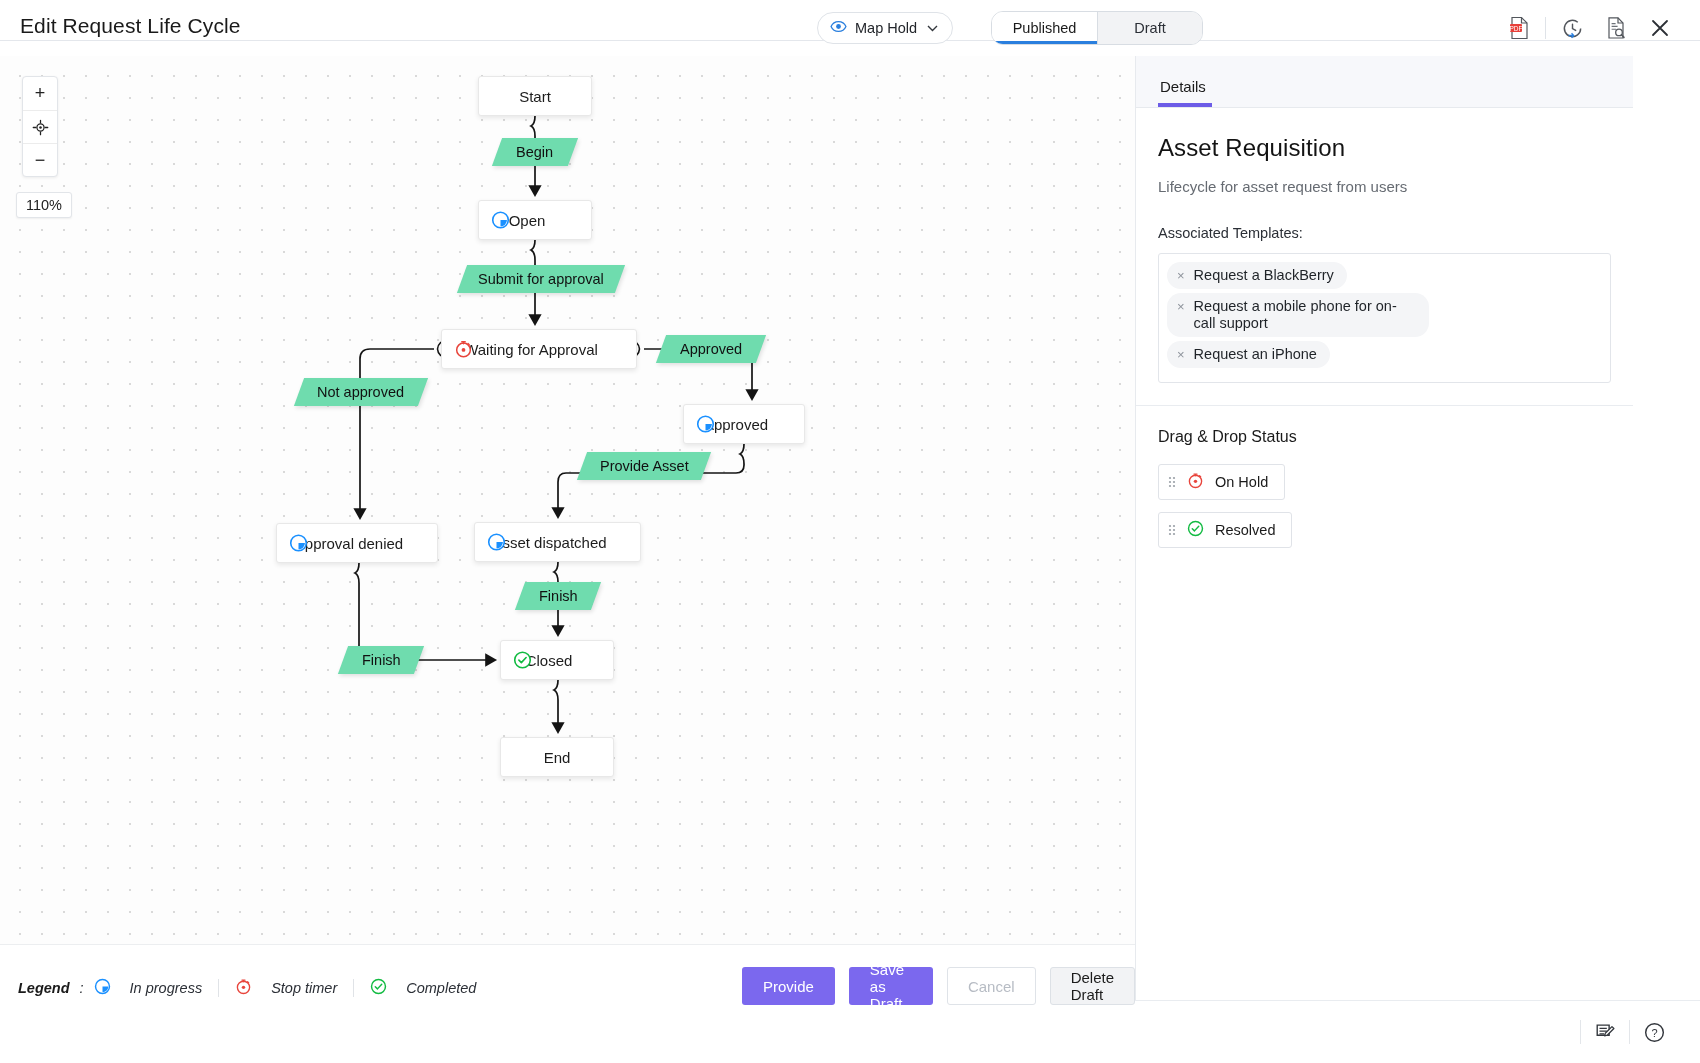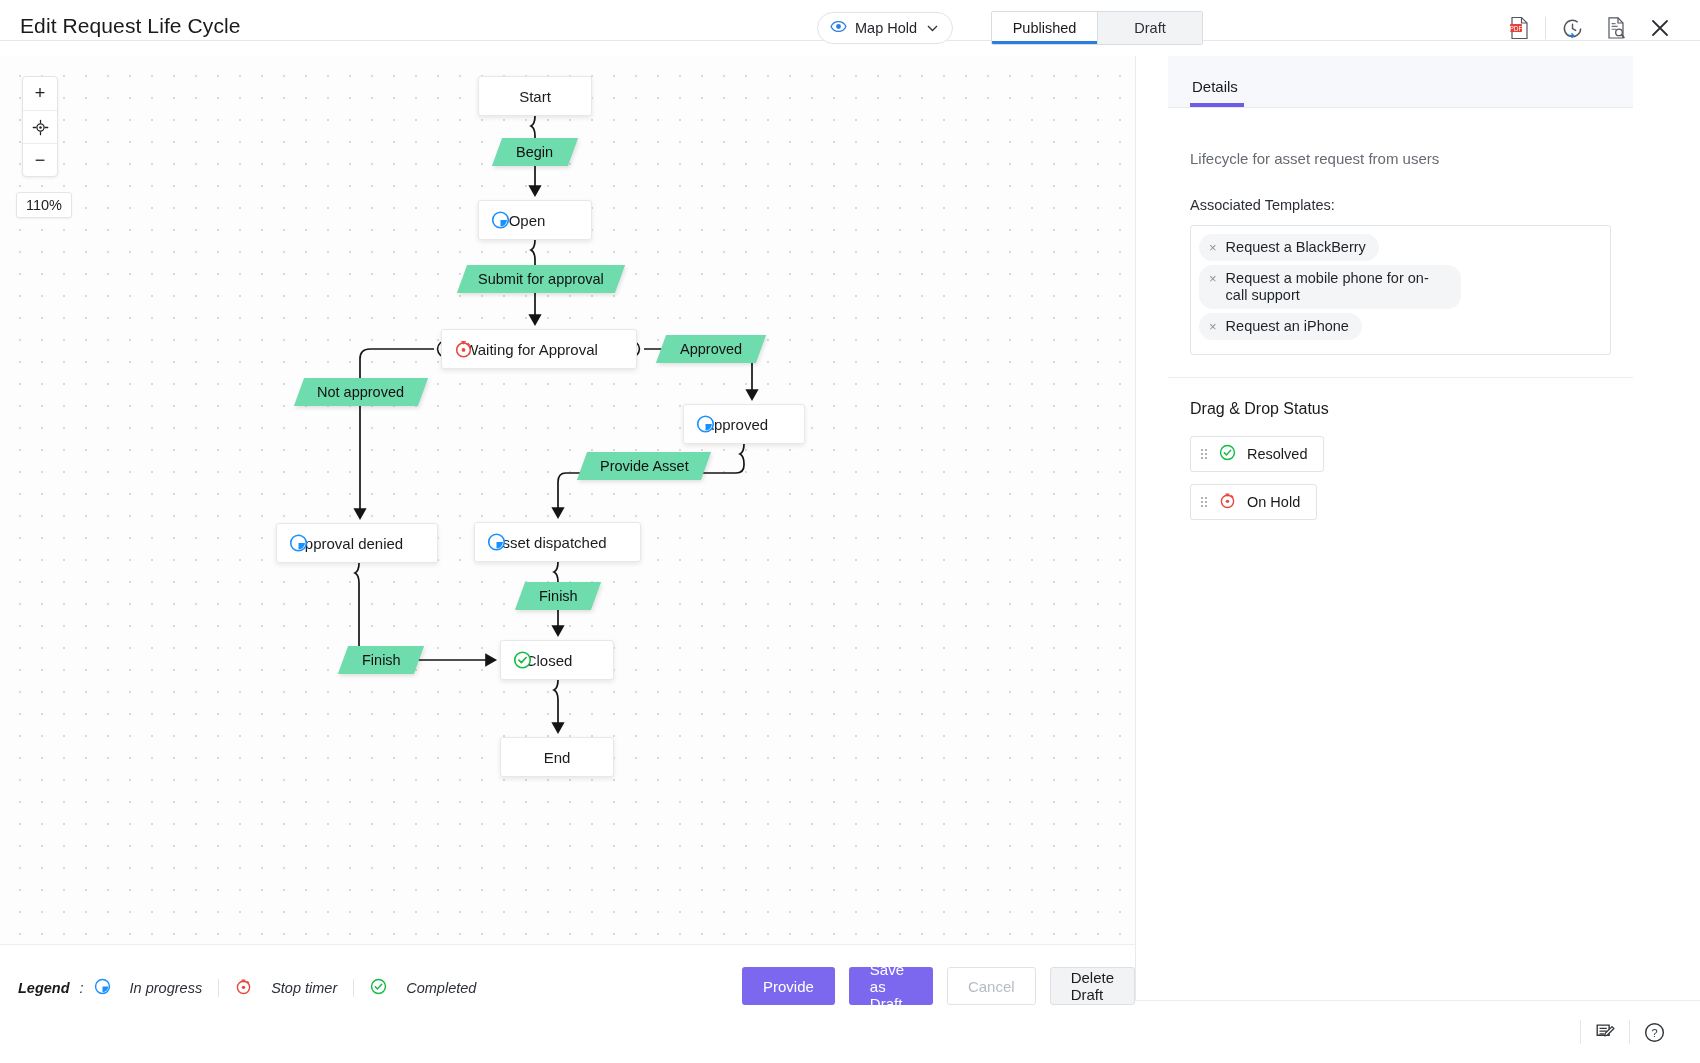--- a/index.html
+++ b/index.html
@@ -28,21 +28,21 @@
     border: 1px solid #dfe3e8; border-radius: 16px; background: #fff;
     display: flex; align-items: center; gap: 8px;
     font-size: 14.5px; color: #23262b; cursor: pointer;
   }
   .eye-ico { display: block; }
   .chev { font-size: 11px; color: #444; margin-left: 2px; }
 
   .segtabs {
     position: absolute; left: 991px; top: 11px;
     height: 34px; display: flex;
-    border: 1px solid #d8dde3; border-radius: 2px; overflow: hidden;
+    border: 1px solid #d8dde3; border-radius: 12px; overflow: hidden;
   }
   .segtab {
     min-width: 105px; height: 32px; display: flex; align-items: center;
     justify-content: center; font-size: 14.5px; cursor: pointer;
     position: relative; padding: 0 14px;
   }
   .segtab.active { background: #ffffff; color: #1a1a1a; }
   .segtab.active::after {
     content: ""; position: absolute; left: 0; right: 0; bottom: 0; height: 3px;
     background: #2a7fde;
@@ -131,21 +131,21 @@
     display: flex; align-items: center; justify-content: center; cursor: pointer;
     border: 1px solid transparent;
   }
   .btn-primary { background: #7b68ee; color: #fff; }
   .btn-ghost { background: #fff; color: #b7bcc4; border: 1px solid #dfe3e8; cursor: default; }
   .btn-neutral { background: #f2f3f5; color: #1c1c1c; border: 1px solid #dde1e6; }
 
   
   .rpanel {
     position: absolute; left: 1135px; top: 56px; width: 498px; height: 1007px;
-    background: #ffffff; border-left: 1px solid #e7eaee; padding-left: 32px;
+    background: #ffffff; border-left: 1px solid #e7eaee;
   }
   .rtabs {
     height: 52px; background: #f7f8fb; border-bottom: 1px solid #e7eaee;
     display: flex; align-items: flex-end; padding-left: 22px; position: relative;
   }
   .rtab {
     font-size: 15px; color: #1a1a1a; padding: 0 6px 12px 2px; position: relative; cursor: pointer;
   }
   .rtab.active::after {
     content:""; position: absolute; left: 0; right: 0; bottom: 0; height: 4px; background: #6c5ce7;
@@ -431,20 +431,21 @@
       <div class="btn btn-neutral">Delete Draft</div>
     </div>
   </div>
 
   <div class="rpanel">
     <div class="rtabs">
       <div class="rtab active">Details</div>
     </div>
 
     <div class="rbody">
+      <div class="lc-title">Asset Requisition</div>
       <div class="lc-desc">Lifecycle for asset request from users</div>
       <div class="assoc-label">Associated Templates:</div>
 
       <div class="chipbox">
         <div class="chiprow">
           <span class="chip">
             <span class="xi">×</span>
             <span>Request a BlackBerry</span>
           </span>
         </div>
@@ -477,50 +478,50 @@
                   <circle cx="6" cy="4" r="1.1"></circle>
                   <circle cx="2" cy="8" r="1.1"></circle>
                   <circle cx="6" cy="8" r="1.1"></circle>
                   <circle cx="2" cy="12" r="1.1"></circle>
                   <circle cx="6" cy="12" r="1.1"></circle>
                 </g>
               </svg>
           </span>
           <span>
             <svg width="17" height="17" viewBox="0 0 20 20">
-                <circle cx="10" cy="10" r="8.2" fill="#fff" stroke="#12bb42" stroke-width="1.7"></circle>
-                <path d="M6.2 10.2l2.6 2.6 5-5.4" fill="none" stroke="#12bb42" stroke-width="1.7" stroke-linecap="round" stroke-linejoin="round"></path>
+                <circle cx="10" cy="11" r="7.2" fill="#fff" stroke="#e8453c" stroke-width="1.6"></circle>
+                <circle cx="10" cy="11" r="2" fill="#e8453c"></circle>
+                <path d="M8.2 2.4h3.6M10 2.4v2.1" stroke="#e8453c" stroke-width="1.5" stroke-linecap="round"></path>
+                <path d="M14.8 4.3l1.4 1.4" stroke="#e8453c" stroke-width="1.5" stroke-linecap="round"></path>
               </svg>
           </span>
-          <span>Resolved</span>
+          <span>On Hold</span>
         </div>
       </div>
       <div class="dnd-row">
         <div class="dnd-item">
           <span class="grip">
             <svg width="8" height="16" viewBox="0 0 8 16">
                 <g fill="#9aa0a7">
                   <circle cx="2" cy="4" r="1.1"></circle>
                   <circle cx="6" cy="4" r="1.1"></circle>
                   <circle cx="2" cy="8" r="1.1"></circle>
                   <circle cx="6" cy="8" r="1.1"></circle>
                   <circle cx="2" cy="12" r="1.1"></circle>
                   <circle cx="6" cy="12" r="1.1"></circle>
                 </g>
               </svg>
           </span>
           <span>
             <svg width="17" height="17" viewBox="0 0 20 20">
-                <circle cx="10" cy="11" r="7.2" fill="#fff" stroke="#e8453c" stroke-width="1.6"></circle>
-                <circle cx="10" cy="11" r="2" fill="#e8453c"></circle>
-                <path d="M8.2 2.4h3.6M10 2.4v2.1" stroke="#e8453c" stroke-width="1.5" stroke-linecap="round"></path>
-                <path d="M14.8 4.3l1.4 1.4" stroke="#e8453c" stroke-width="1.5" stroke-linecap="round"></path>
+                <circle cx="10" cy="10" r="8.2" fill="#fff" stroke="#12bb42" stroke-width="1.7"></circle>
+                <path d="M6.2 10.2l2.6 2.6 5-5.4" fill="none" stroke="#12bb42" stroke-width="1.7" stroke-linecap="round" stroke-linejoin="round"></path>
               </svg>
           </span>
-          <span>On Hold</span>
+          <span>Resolved</span>
         </div>
       </div>
     </div>
   </div>
 
   <div class="rfooter">
     <div class="fdiv"></div>
     <div class="ficon">
       <svg width="22" height="22" viewBox="0 0 24 24">
         <path d="M3.5 4.5h13v11h-13z" fill="none" stroke="#33373d" stroke-width="1.5"></path>

